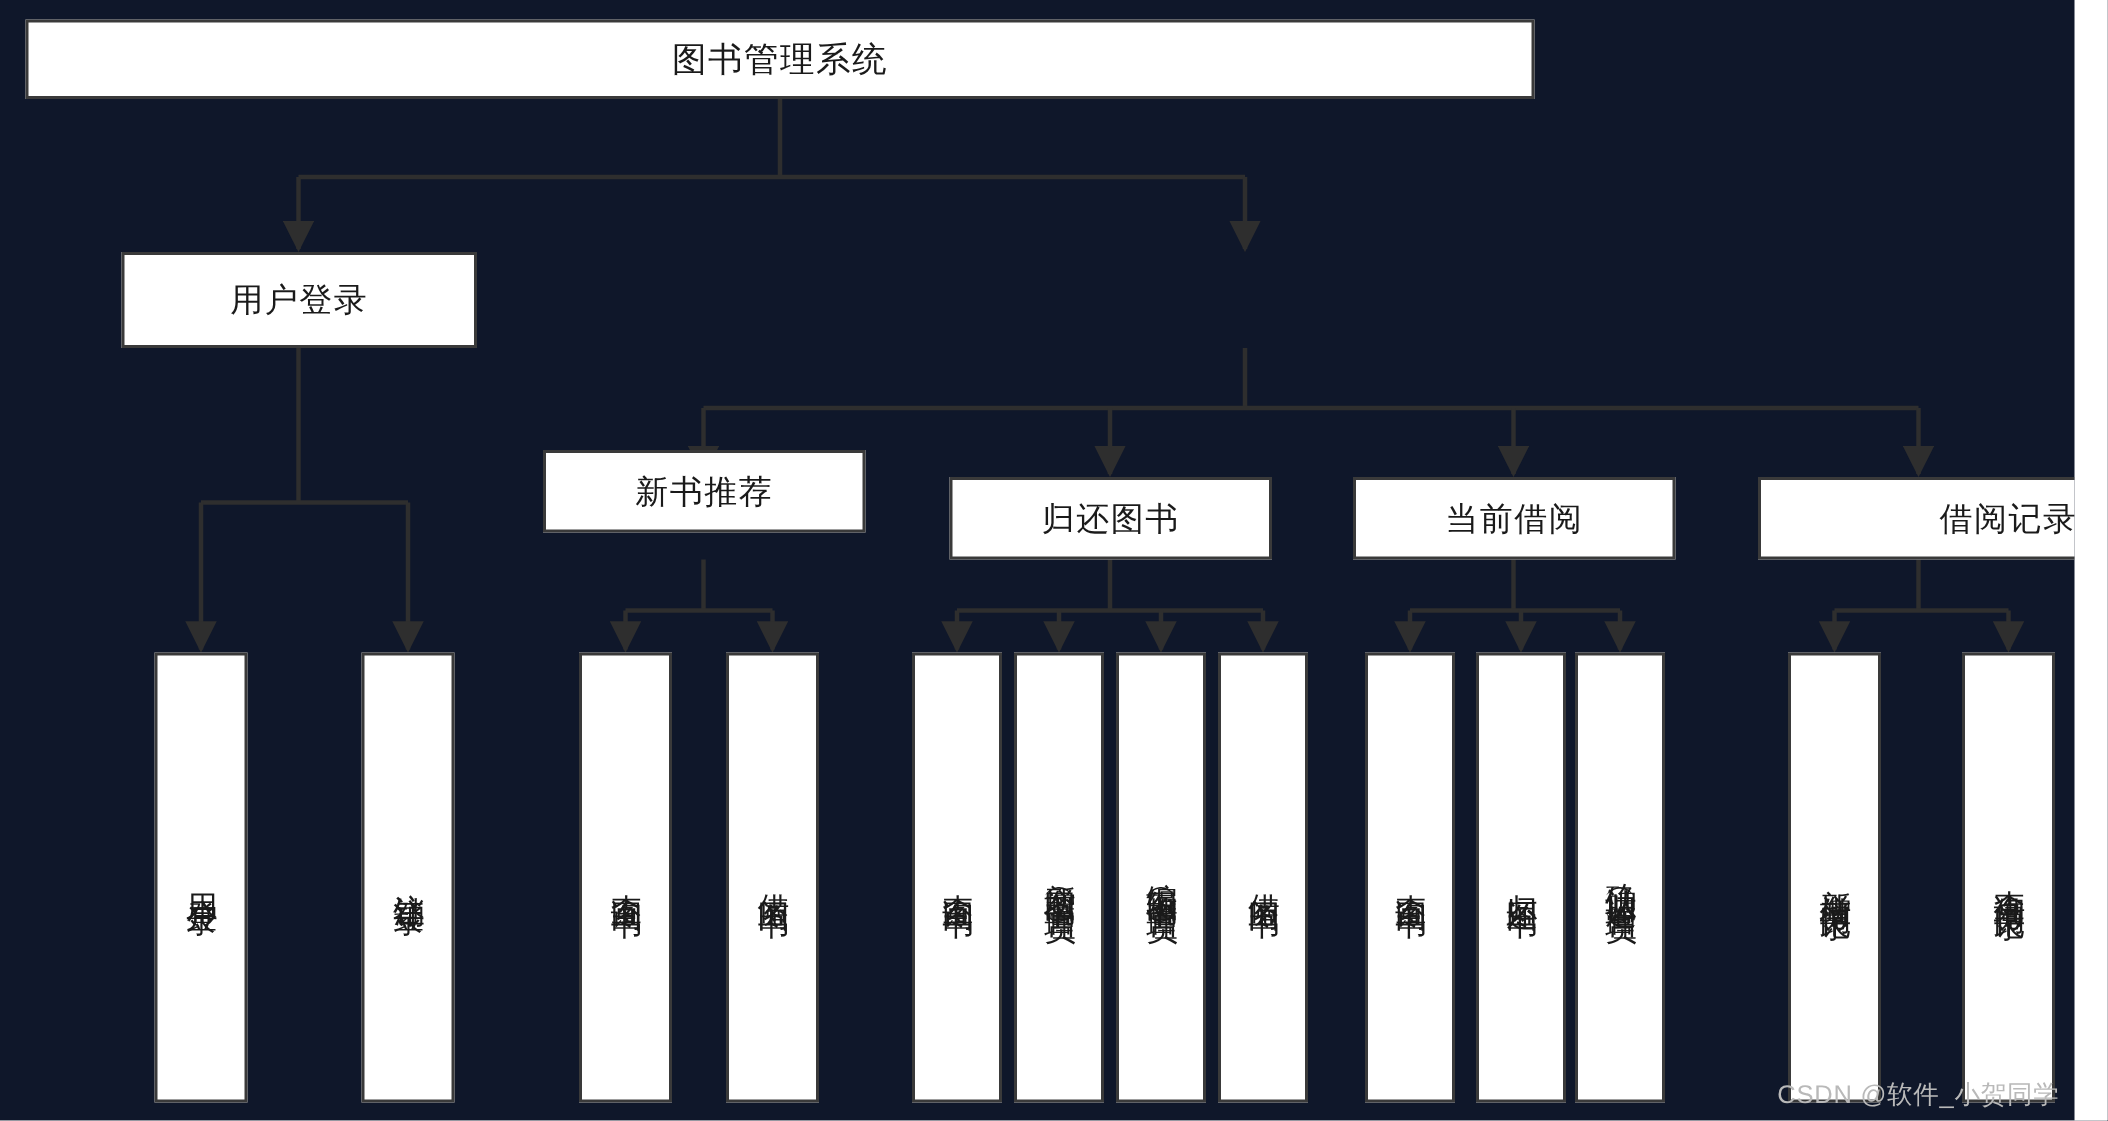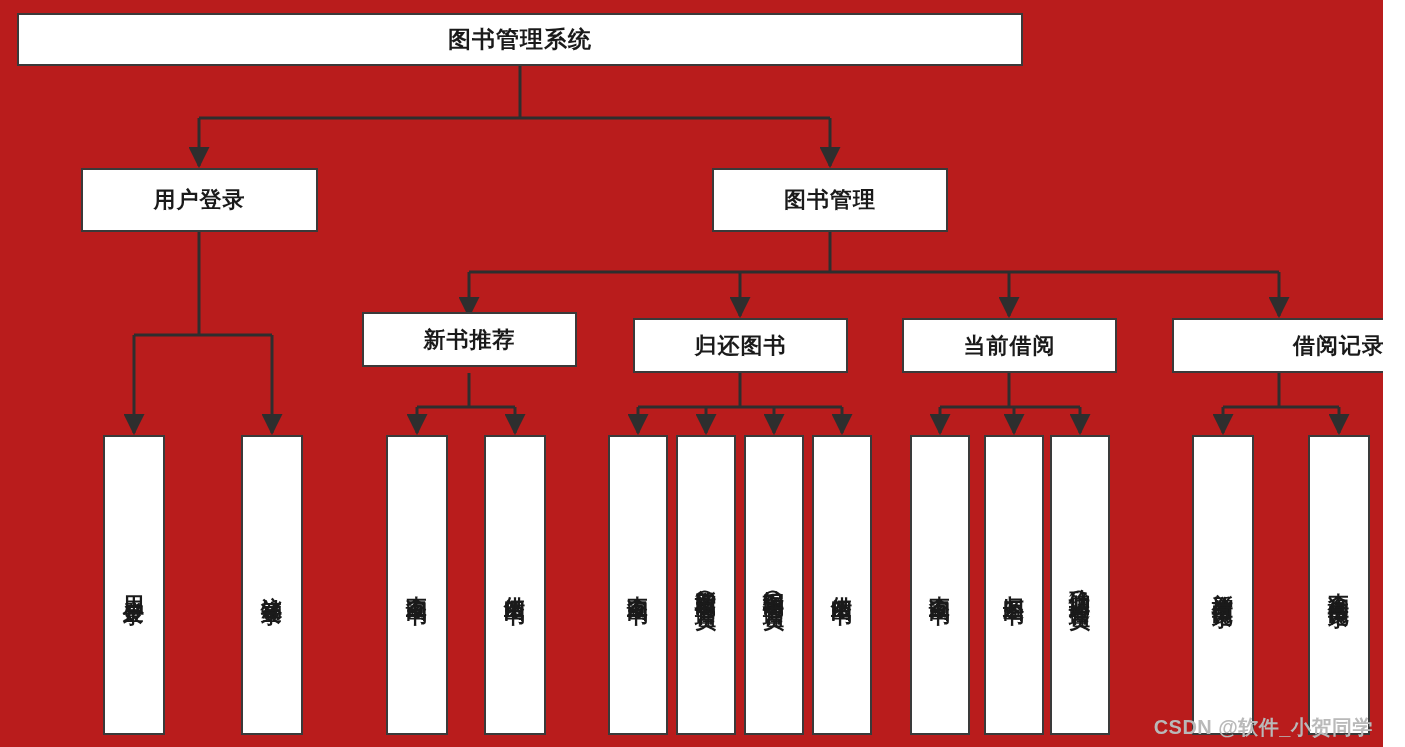--- a/index.html
+++ b/index.html
@@ -9,23 +9,22 @@
     background: #ffffff;
   }
   body {
     font-family: "Liberation Sans", "DejaVu Sans", sans-serif;
     color: #1a1a1a;
   }
   #canvas {
     position: relative;
     width: 1383px;
     height: 747px;
-    background: #b91c1c;
+    background: #0f172a;
     overflow: hidden;
-    font-weight: bold;
   }
   #edges {
     position: absolute;
     left: 0;
     top: 0;
     width: 1405px;
     height: 747px;
     pointer-events: none;
   }
   .node {
@@ -58,21 +57,21 @@
     text-orientation: upright;
     white-space: nowrap;
   }
   .node.root {
     font-size: 23px;
   }
   #watermark {
     position: absolute;
     right: 10px;
     bottom: 6px;
-    font-size: 20px;
+    font-size: 17px;
     color: #b9b9b9;
     letter-spacing: 0.5px;
     white-space: nowrap;
     z-index: 5;
   }
 </style>
 </head>
 <body>
 
 <div id="canvas">
@@ -120,25 +119,22 @@
       </g>
   </svg>
 
   <div class="node horiz root" style="left: 17px; top: 13px; width: 1006px; height: 53px;">
     <span class="txt">图书管理系统</span>
   </div>
 
   <div class="node horiz" style="left: 81px; top: 168px; width: 237px; height: 64px;">
     <span class="txt">用户登录</span>
   </div>
-  <div class="node horiz" style="left: 712px; top: 168px; width: 236px; height: 64px;">
-    <span class="txt">图书管理</span>
-  </div>
 
-  <div class="node horiz" style="left: 362px; top: 312px; width: 215px; height: 55px;">
+  <div class="node horiz" style="left: 362px; top: 300px; width: 215px; height: 55px;">
     <span class="txt">新书推荐</span>
   </div>
   <div class="node horiz" style="left: 633px; top: 318px; width: 215px; height: 55px;">
     <span class="txt">归还图书</span>
   </div>
   <div class="node horiz" style="left: 902px; top: 318px; width: 215px; height: 55px;">
     <span class="txt">当前借阅</span>
   </div>
   <div class="node horiz" style="left: 1172px; top: 318px; width: 215px; height: 55px; justify-content: flex-end;">
     <span class="txt">借阅记录</span>

